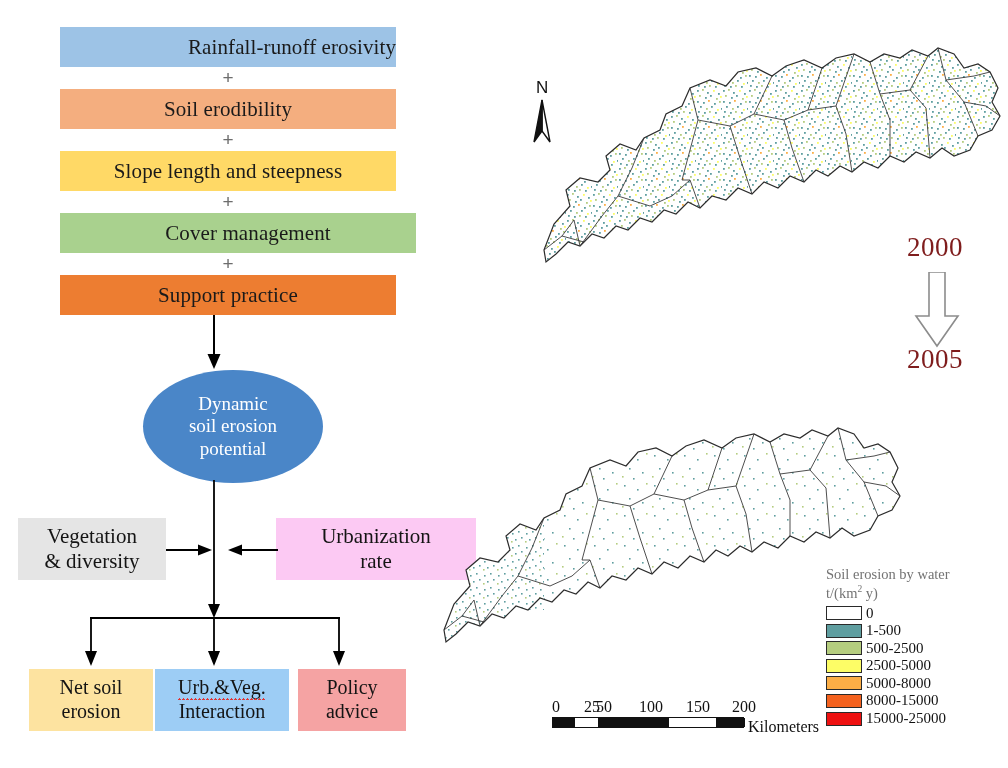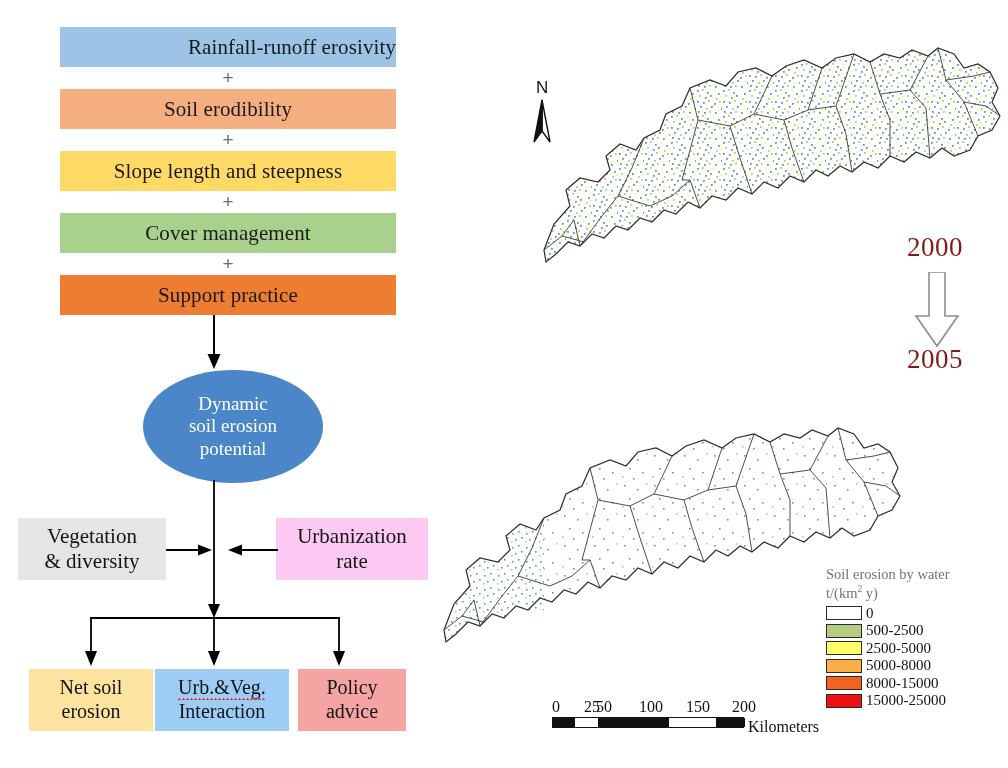--- a/index.html
+++ b/index.html
@@ -99,21 +99,21 @@
       <span>+</span>
     </div>
 
     <div class="factor-box" style="top:151px;background:#ffd966;">
       <span>Slope length and steepness</span>
     </div>
     <div class="plus-sign" style="top:191px;">
       <span>+</span>
     </div>
 
-    <div class="factor-box" style="top:213px;background:#a9d18e;">
+    <div class="factor-box" style="top:213px;background:#a9d18e;padding-left:20px;">
       <span>Cover management</span>
     </div>
     <div class="plus-sign" style="top:253px;">
       <span>+</span>
     </div>
 
     <div class="factor-box" style="top:275px;background:#ed7d31;">
       <span>Support practice</span>
     </div>
 
@@ -148,21 +148,21 @@
       <polygon points="339,186 333,171 345,171" fill="#000"></polygon>
     </svg>
 
     <div class="mid-box" style="left:18px;top:518px;width:148px;height:62px;background:#e5e5e5;">
       <div>
         <div>Vegetation</div>
         <div>&amp; diversity</div>
       </div>
     </div>
 
-    <div class="mid-box" style="left:276px;top:518px;width:152px;height:62px;background:#fcc9f3;">
+    <div class="mid-box" style="left:276px;top:518px;width:200px;height:62px;background:#fcc9f3;">
       <div>
         <div>Urbanization</div>
         <div>rate</div>
       </div>
     </div>
 
     <svg class="abs" style="left:160px;top:538px;" width="124" height="24" viewBox="0 0 124 24">
 
       <line x1="6" y1="12" x2="44" y2="12" stroke="#000" stroke-width="1.8"></line>
       <polygon points="52,12 38,6.5 38,17.5" fill="#000"></polygon>
@@ -386,20 +386,24 @@
     <div class="legend-title">Soil erosion by water</div>
     <div class="legend-title" style="margin-bottom:2px;">
       <span>t/(km</span><sup style="font-size:9.5px;">2</sup><span> y)</span>
     </div>
 
     <div class="legend-row">
       <span class="legend-swatch" style="background:#ffffff;"></span>
       <span class="legend-label">0</span>
     </div>
     <div class="legend-row">
+      <span class="legend-swatch" style="background:#5f9ea0;"></span>
+      <span class="legend-label">1-500</span>
+    </div>
+    <div class="legend-row">
       <span class="legend-swatch" style="background:#b5cd7f;"></span>
       <span class="legend-label">500-2500</span>
     </div>
     <div class="legend-row">
       <span class="legend-swatch" style="background:#fdfd66;"></span>
       <span class="legend-label">2500-5000</span>
     </div>
     <div class="legend-row">
       <span class="legend-swatch" style="background:#fcae46;"></span>
       <span class="legend-label">5000-8000</span>

